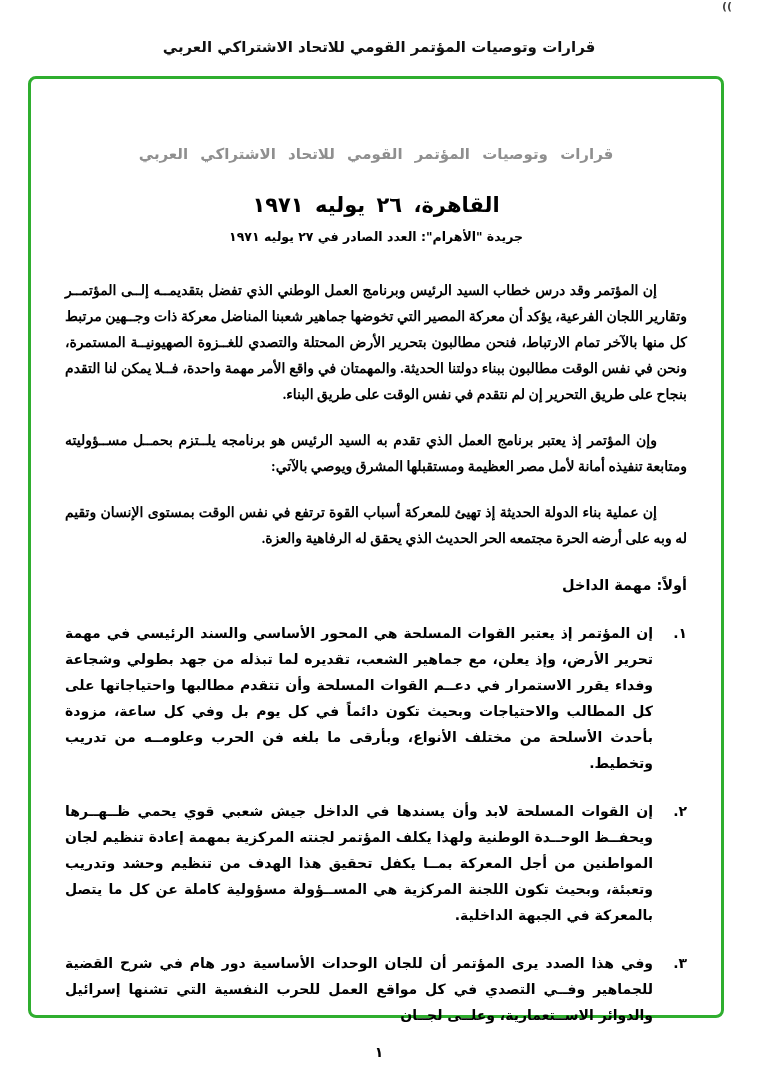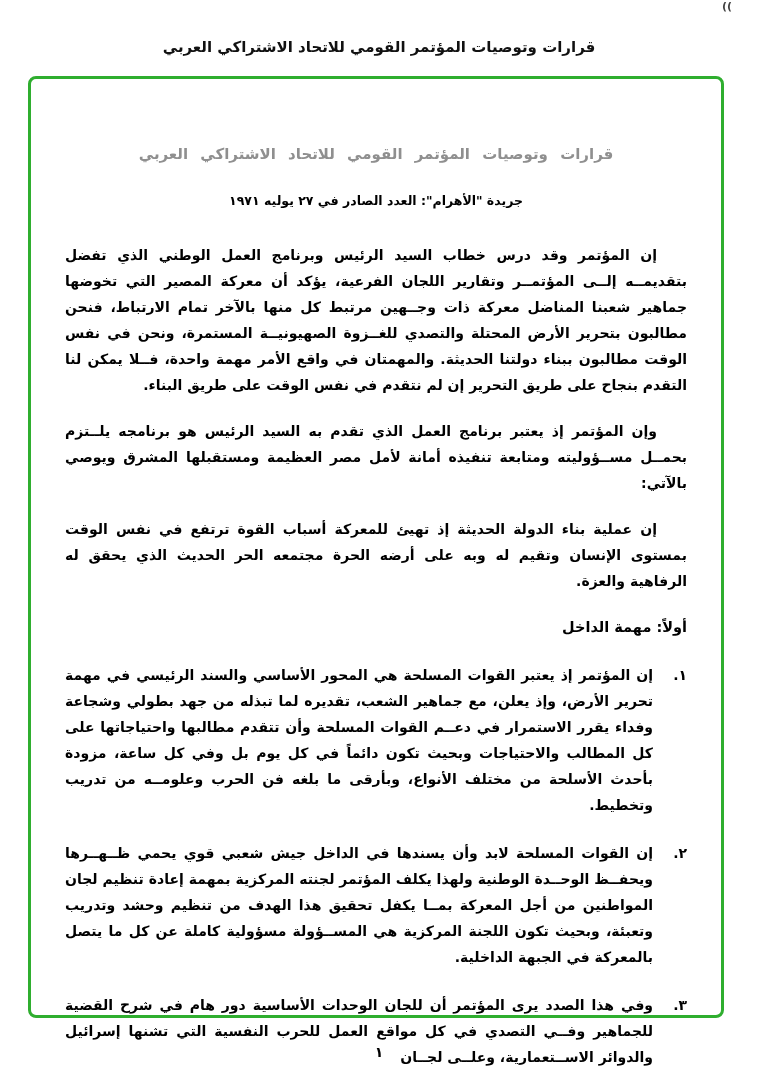--- a/index.html
+++ b/index.html
@@ -59,20 +59,21 @@
   .body-text{
     font-size:14px;
     font-weight:bold;
     color:#000;
     line-height:26px;
     text-align:justify;
   }
   .body-text p{
     margin:12px 0 20px 0;
     text-indent:30px;
+    font-family:Liberation Serif, serif;
   }
   .section-heading{
     font-size:14.5px;
     font-weight:bold;
     margin:6px 0 22px 0;
   }
   .list-item{
     display:flex;
     gap:10px;
     margin:0 0 22px 0;
@@ -103,20 +104,21 @@
 
   <div class="corner-mark">((</div>
 
   <div class="page-header">قرارات وتوصيات المؤتمر القومي للاتحاد الاشتراكي العربي</div>
 
   <div class="content-frame" style="border-color: rgb(47, 174, 47);">
     <div class="frame-inner">
 
       <div class="faded-title">قرارات وتوصيات المؤتمر القومي للاتحاد الاشتراكي العربي</div>
 
+      <h1 class="doc-title">القاهرة، ٢٦ يوليه ١٩٧١</h1>
 
       <div class="doc-subtitle">جريدة "الأهرام": العدد الصادر في ٢٧ يوليه ١٩٧١</div>
 
       <div class="body-text">
         <p>إن المؤتمر وقد درس خطاب السيد الرئيس وبرنامج العمل الوطني الذي تفضل بتقديمــه إلــى المؤتمــر وتقارير اللجان الفرعية، يؤكد أن معركة المصير التي تخوضها جماهير شعبنا المناضل معركة ذات وجــهين مرتبط كل منها بالآخر تمام الارتباط، فنحن مطالبون بتحرير الأرض المحتلة والتصدي للغــزوة الصهيونيــة المستمرة، ونحن في نفس الوقت مطالبون ببناء دولتنا الحديثة. والمهمتان في واقع الأمر مهمة واحدة، فــلا يمكن لنا التقدم بنجاح على طريق التحرير إن لم نتقدم في نفس الوقت على طريق البناء.</p>
         <p>وإن المؤتمر إذ يعتبر برنامج العمل الذي تقدم به السيد الرئيس هو برنامجه يلــتزم بحمــل مســؤوليته ومتابعة تنفيذه أمانة لأمل مصر العظيمة ومستقبلها المشرق ويوصي بالآتي:</p>
         <p>إن عملية بناء الدولة الحديثة إذ تهيئ للمعركة أسباب القوة ترتفع في نفس الوقت بمستوى الإنسان وتقيم له وبه على أرضه الحرة مجتمعه الحر الحديث الذي يحقق له الرفاهية والعزة.</p>
 
         <div class="section-heading">أولاً: مهمة الداخل</div>
 

